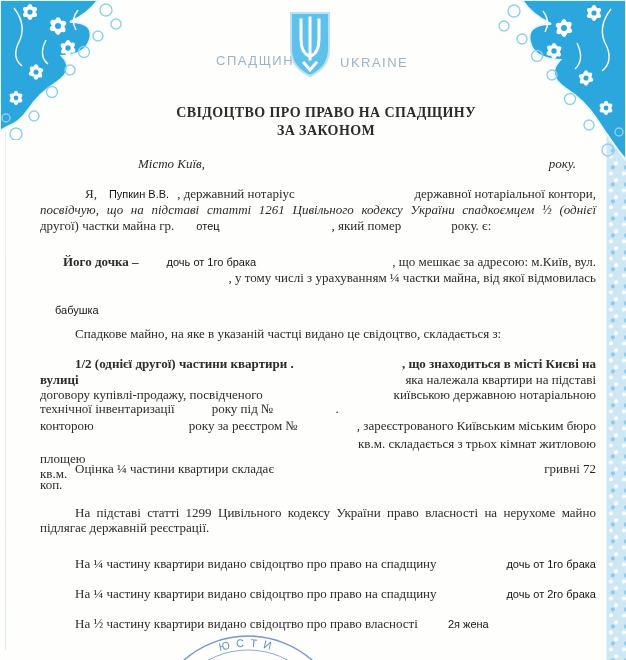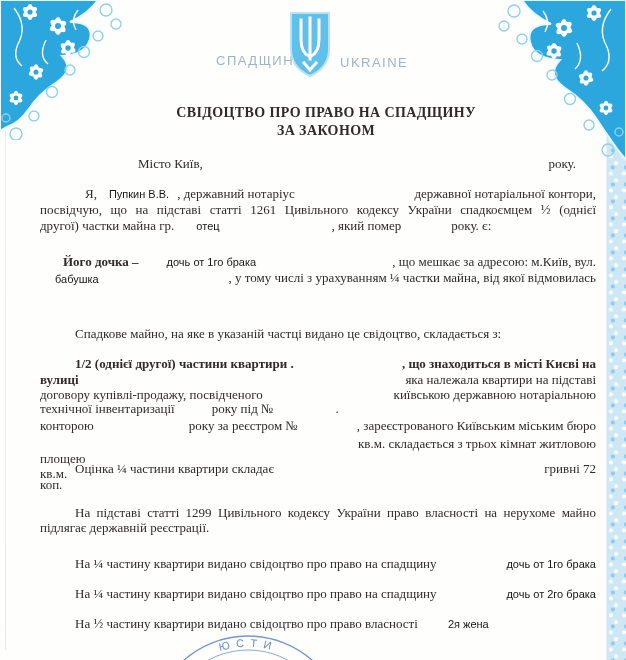--- a/index.html
+++ b/index.html
@@ -49,21 +49,21 @@
   }
   .grow { flex:1 1 auto; }
   .sp { display:inline-block; flex:0 0 auto; }
   .b { font-weight:bold; }
   .field {
     font-family:"Liberation Sans", sans-serif;
     font-size:11px; color:#161616; flex:0 0 auto;
   }
   .title { position:absolute; left:40px; width:572px; text-align:center;
     font-weight:bold; font-size:14px; line-height:17px; letter-spacing:.4px; }
-  .ital { }
+  .ital { font-style:italic; }
 </style>
 </head>
 <body>
 
 <div class="page">
 
   <div class="strip-right"></div>
   <div class="edge-left"></div>
 
   <svg class="corner left" width="140" height="140" viewBox="0 0 140 140">
@@ -200,21 +200,21 @@
   <div class="ln" style="top:186px;">
     <span class="sp" style="width:45px;"></span>
     <span>Я,</span>
     <span class="sp" style="width:12px;"></span>
     <span class="field">Пупкин В.В.</span>
     <span class="sp" style="width:8px;"></span>
     <span>, державний нотаріус</span>
     <span class="grow"></span>
     <span>державної нотаріальної контори,</span>
   </div>
-  <div class="ln just" style="top:202px;">посвідчую, що на підставі статті 1261 Цивільного кодексу України спадкоємцем ½ (однієї</div>
+  <div class="ln just" style="top:202px;font-style:italic;">посвідчую, що на підставі статті 1261 Цивільного кодексу України спадкоємцем ½ (однієї</div>
   <div class="ln" style="top:218px;">
     <span>другої) частки майна гр.</span>
     <span class="sp" style="width:22px;"></span>
     <span class="field">отец</span>
     <span class="sp" style="width:112px;"></span>
     <span>, який помер</span>
     <span class="sp" style="width:50px;"></span>
     <span>року. є:</span>
   </div>
 
@@ -223,21 +223,21 @@
     <span class="b">Його дочка –</span>
     <span class="sp" style="width:12px;"></span>
     <span class="field">дочь от 1го брака</span>
     <span class="grow"></span>
     <span>, що мешкає за адресою: м.Київ, вул.</span>
   </div>
   <div class="ln" style="top:270px;">
     <span class="grow"></span>
     <span>, у тому числі з урахуванням ¼ частки майна, від якої відмовилась</span>
   </div>
-  <div class="ln" style="top:272px;">
+  <div class="ln" style="top:303px;">
     <span class="sp" style="width:15px;"></span>
     <span class="field">бабушка</span>
   </div>
 
   <div class="ln plain" style="top:326px; padding-left:35px;">Спадкове майно, на яке в указаній частці видано це свідоцтво, складається з:</div>
 
   <div class="ln" style="top:356px;">
     <span class="sp" style="width:35px;"></span>
     <span class="b">1/2 (однієї другої) частини квартири .</span>
     <span class="grow"></span>

